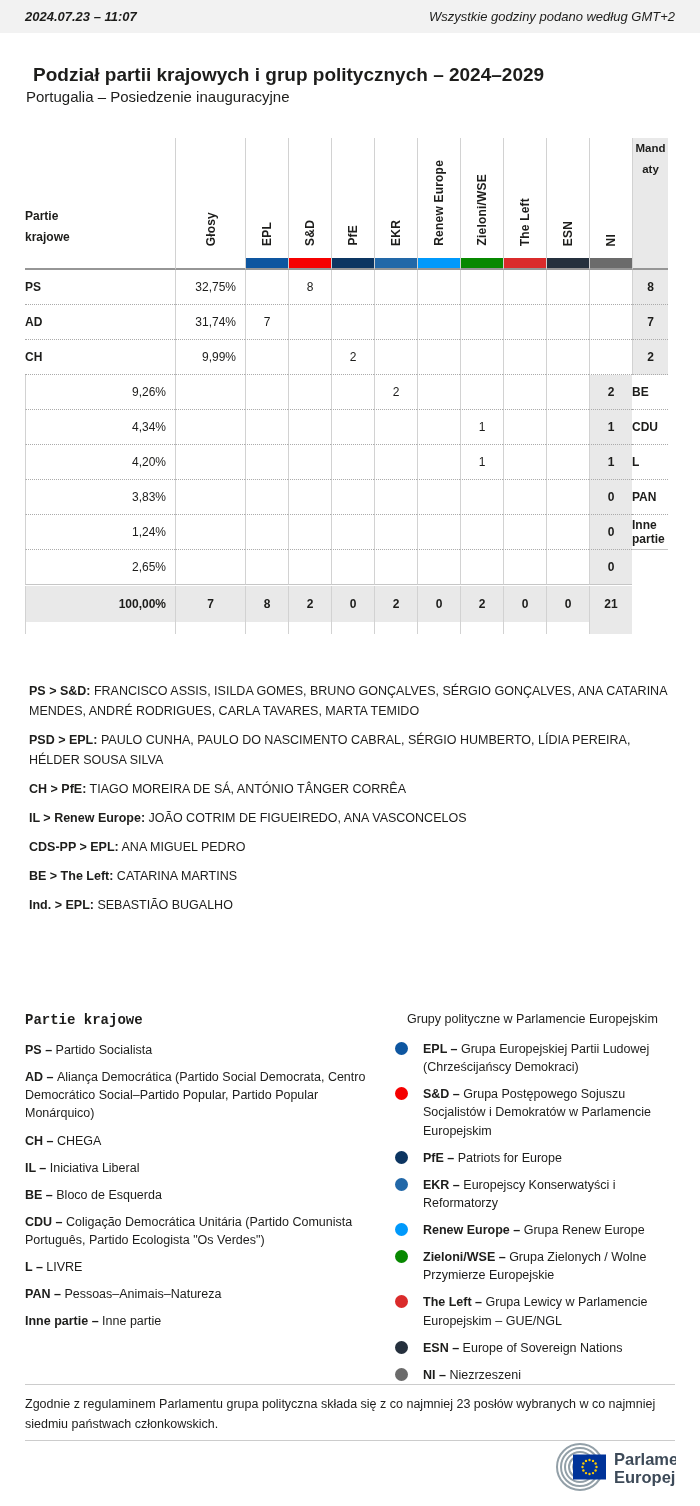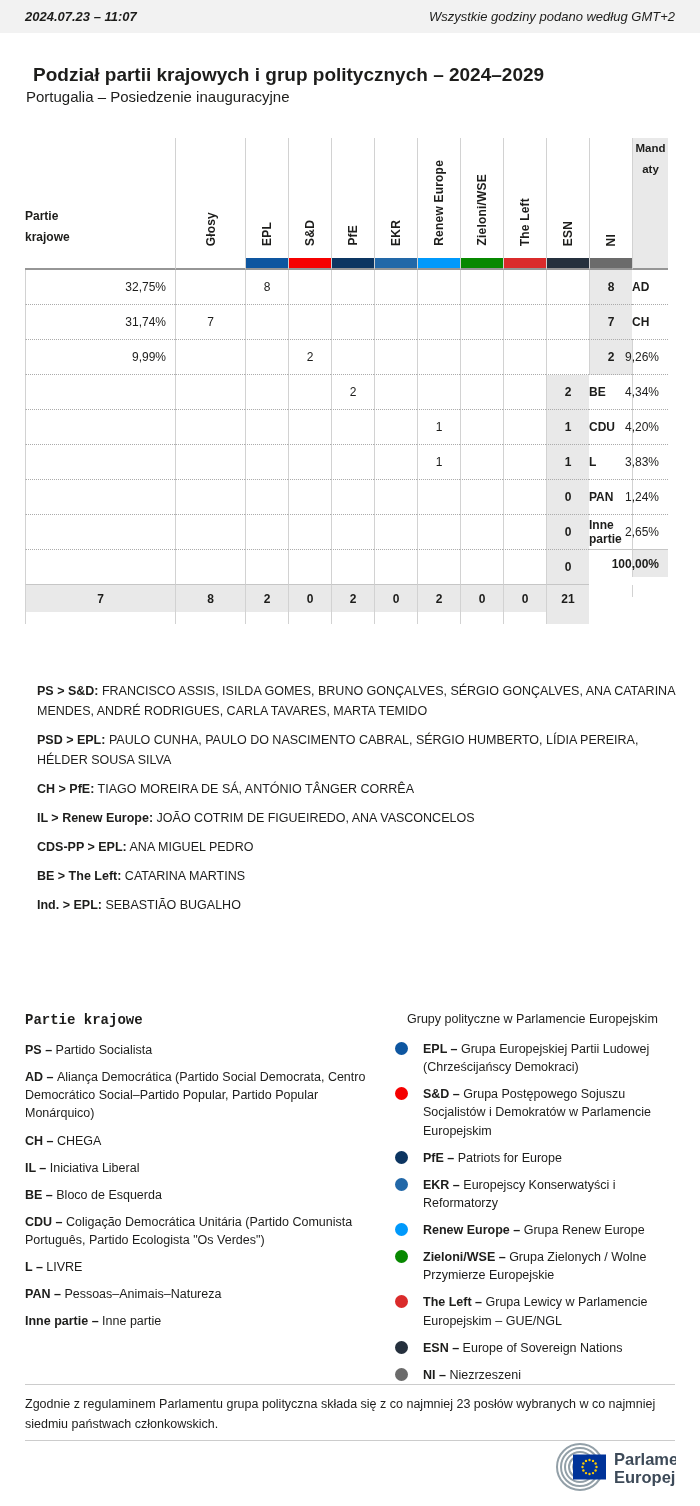--- a/index.html
+++ b/index.html
@@ -30,25 +30,25 @@
   .c-mandbg{background:#e9e9e9;}
   .cbar{height:12px;border-bottom:2px solid #969696;align-items:stretch;}
   .cbar .bar{width:100%;height:100%;}
   .tbar{height:12px;align-items:stretch;}
   .drow{height:35px;}
   .dot-b{border-bottom:1px dotted #ababab;}
   .solid-b{border-bottom:1px solid #c6c6c6;}
   .c-party{font-weight:bold;justify-content:flex-start;}
   .c-votes{justify-content:flex-end;padding-right:9px;}
   .c-mand{background:#e9e9e9;font-weight:bold;}
-  .trow{height:27px;background:#e9e9e9;font-weight:bold;}
+  .trow{height:36px;background:#e9e9e9;font-weight:bold;}
   .c-white{background:#fff;}
   
   .members{position:absolute;left:25px;top:681px;width:650px;font-size:12.5px;line-height:1.6;}
-  .member{margin:0 0 9px 12px;}
+  .member{margin:0 0 9px 4px;}
   
   .legend-parties{position:absolute;left:25px;top:1012px;width:355px;}
   .legend-parties h3{margin:0 0 13px 0;font-family:"Liberation Mono",monospace;
                      font-size:14px;font-weight:bold;}
   .lp-item{margin:0 0 9px 0;font-size:12.5px;line-height:1.45;}
   .legend-groups{position:absolute;left:395px;top:1012px;width:283px;}
   .legend-groups h3{margin:0 0 14px 12px;font-size:12.5px;font-weight:normal;}
   .lg-item{position:relative;padding-left:28px;margin:0 0 9px 0;font-size:12.5px;line-height:1.45;}
   .lg-dot{position:absolute;left:0;top:2px;width:13px;height:13px;border-radius:50%;}
   
@@ -131,20 +131,21 @@
       <div class="cell cbar">
         <div class="bar" style="background: rgb(218, 43, 43);"></div>
       </div>
       <div class="cell cbar">
         <div class="bar" style="background: rgb(37, 48, 61);"></div>
       </div>
       <div class="cell cbar">
         <div class="bar" style="background: rgb(107, 107, 107);"></div>
       </div>
       <div class="cell cbar c-mandbg"></div>
+      <div class="cell drow first c-party dot-b">PS</div>
       <div class="cell drow c-votes dot-b">32,75%</div>
       <div class="cell drow dot-b"></div>
       <div class="cell drow dot-b">8</div>
       <div class="cell drow dot-b"></div>
       <div class="cell drow dot-b"></div>
       <div class="cell drow dot-b"></div>
       <div class="cell drow dot-b"></div>
       <div class="cell drow dot-b"></div>
       <div class="cell drow dot-b"></div>
       <div class="cell drow dot-b"></div>

